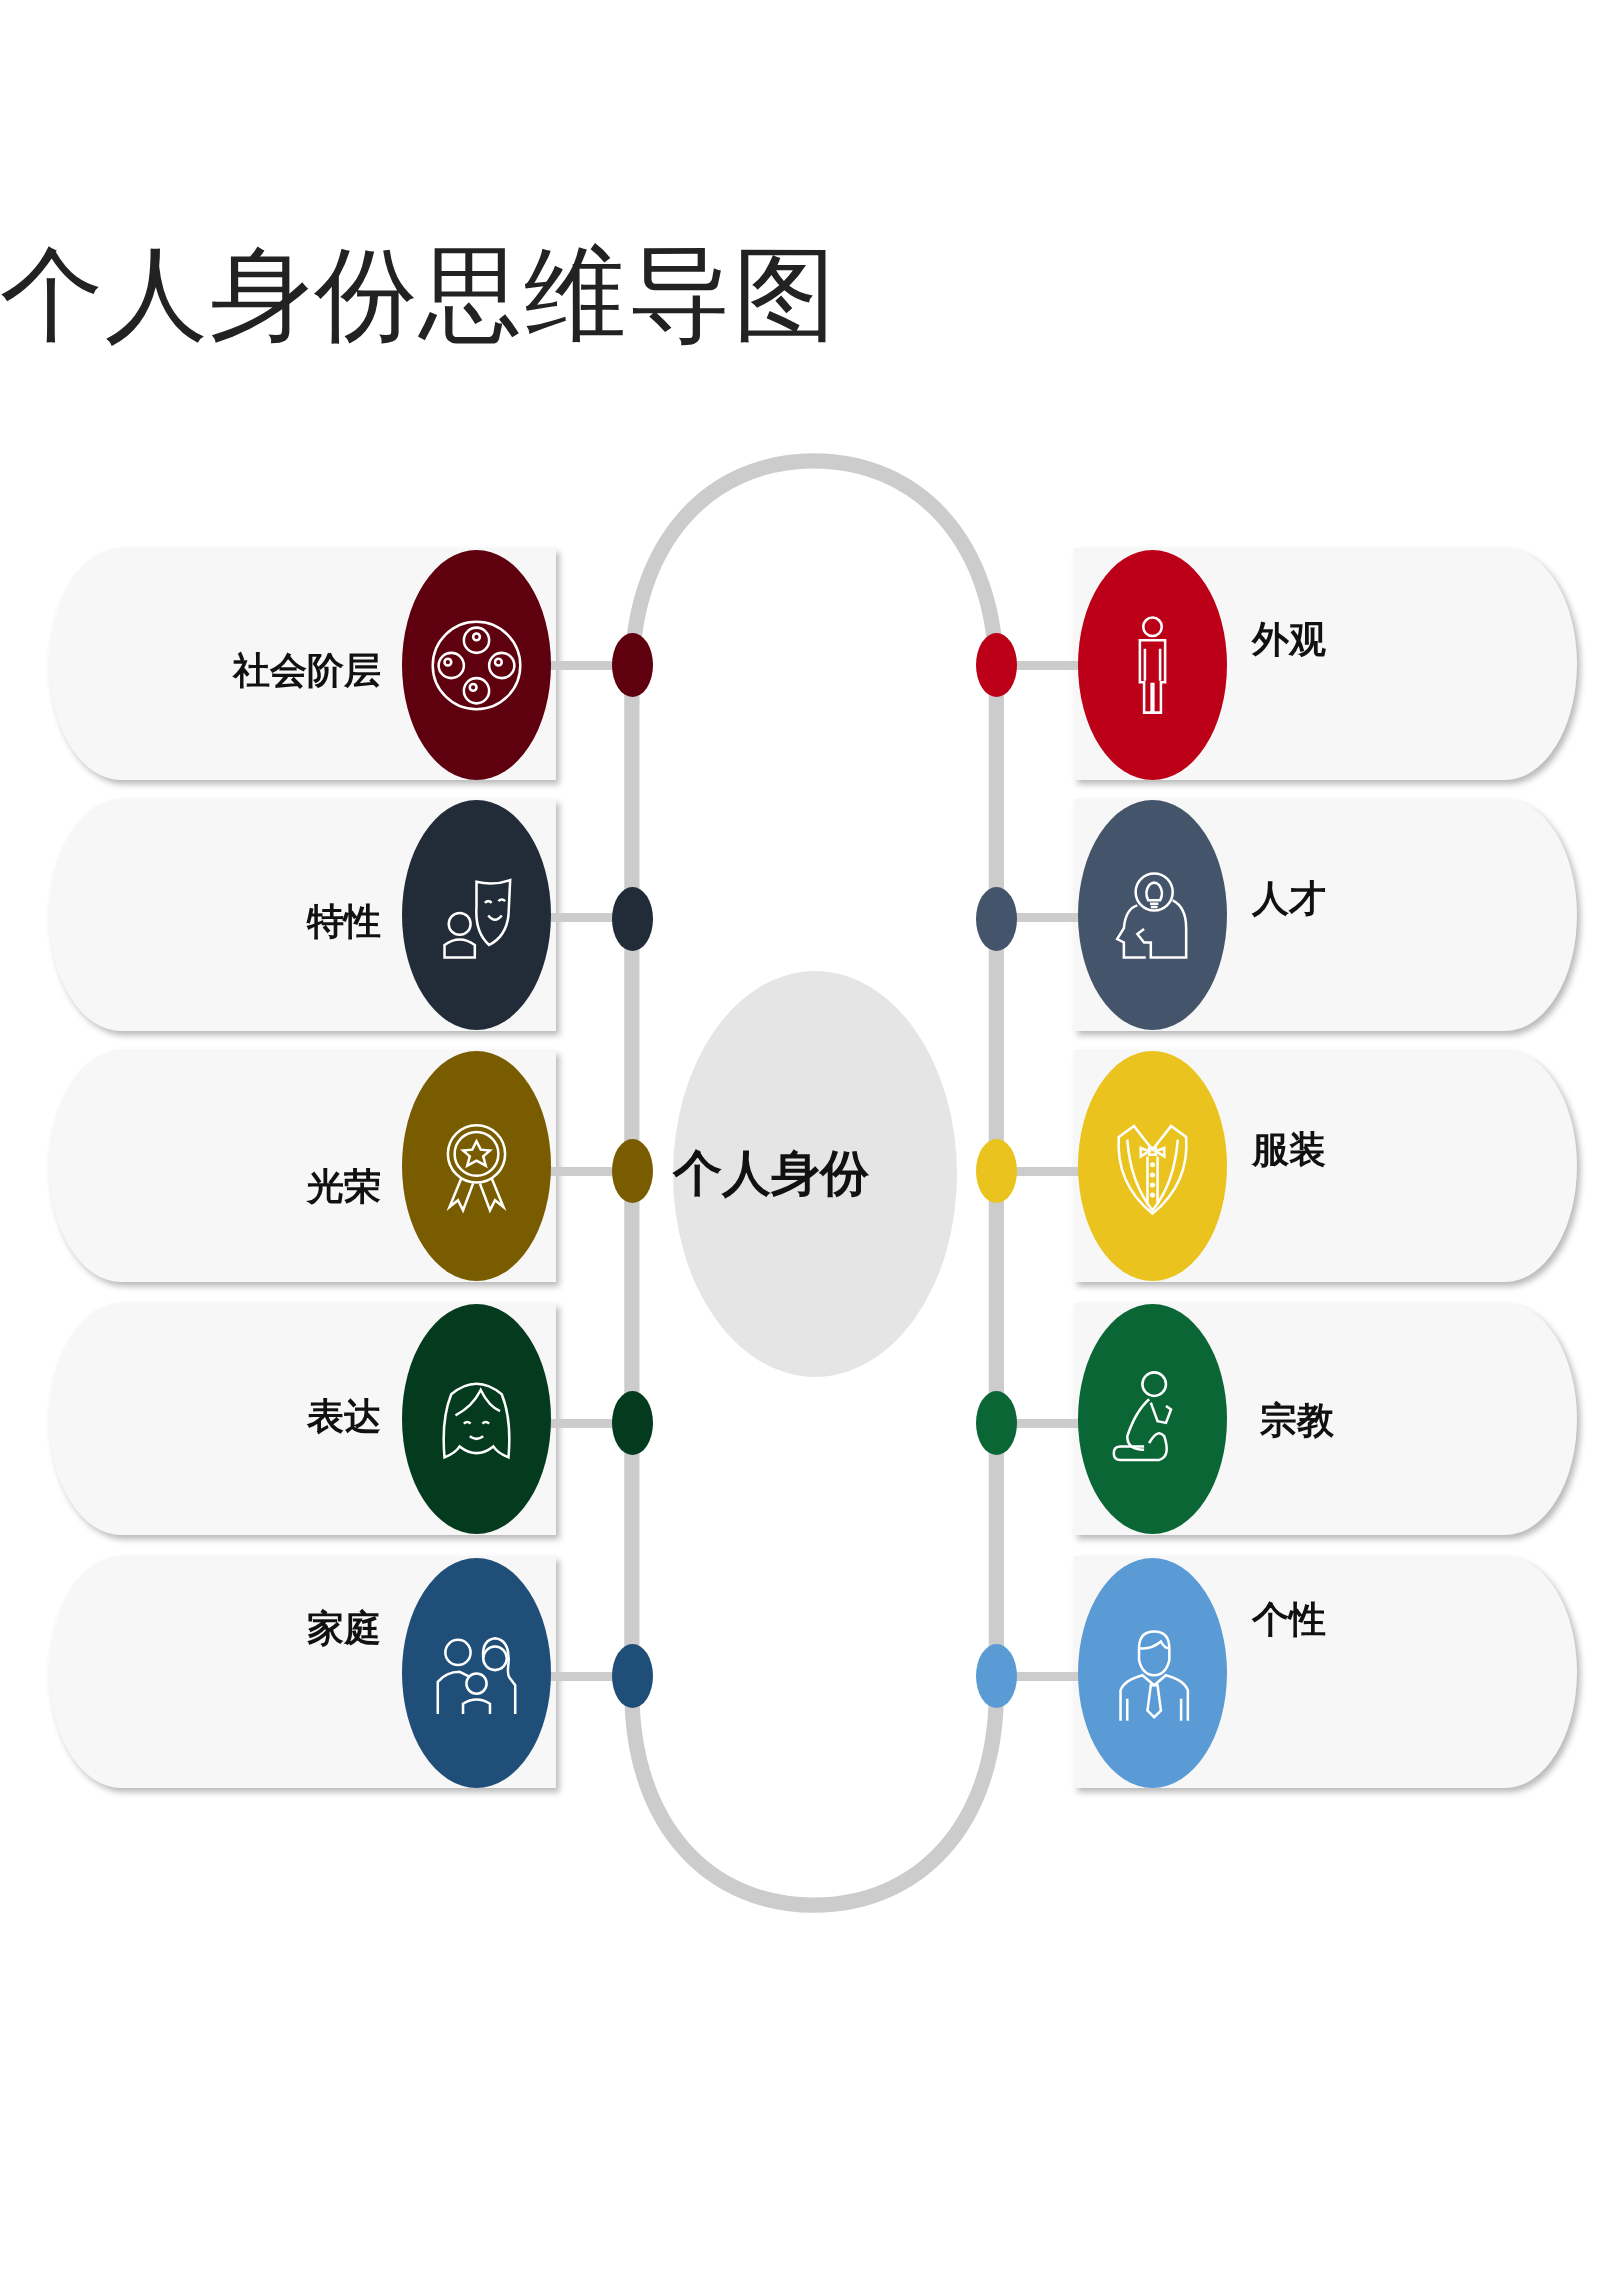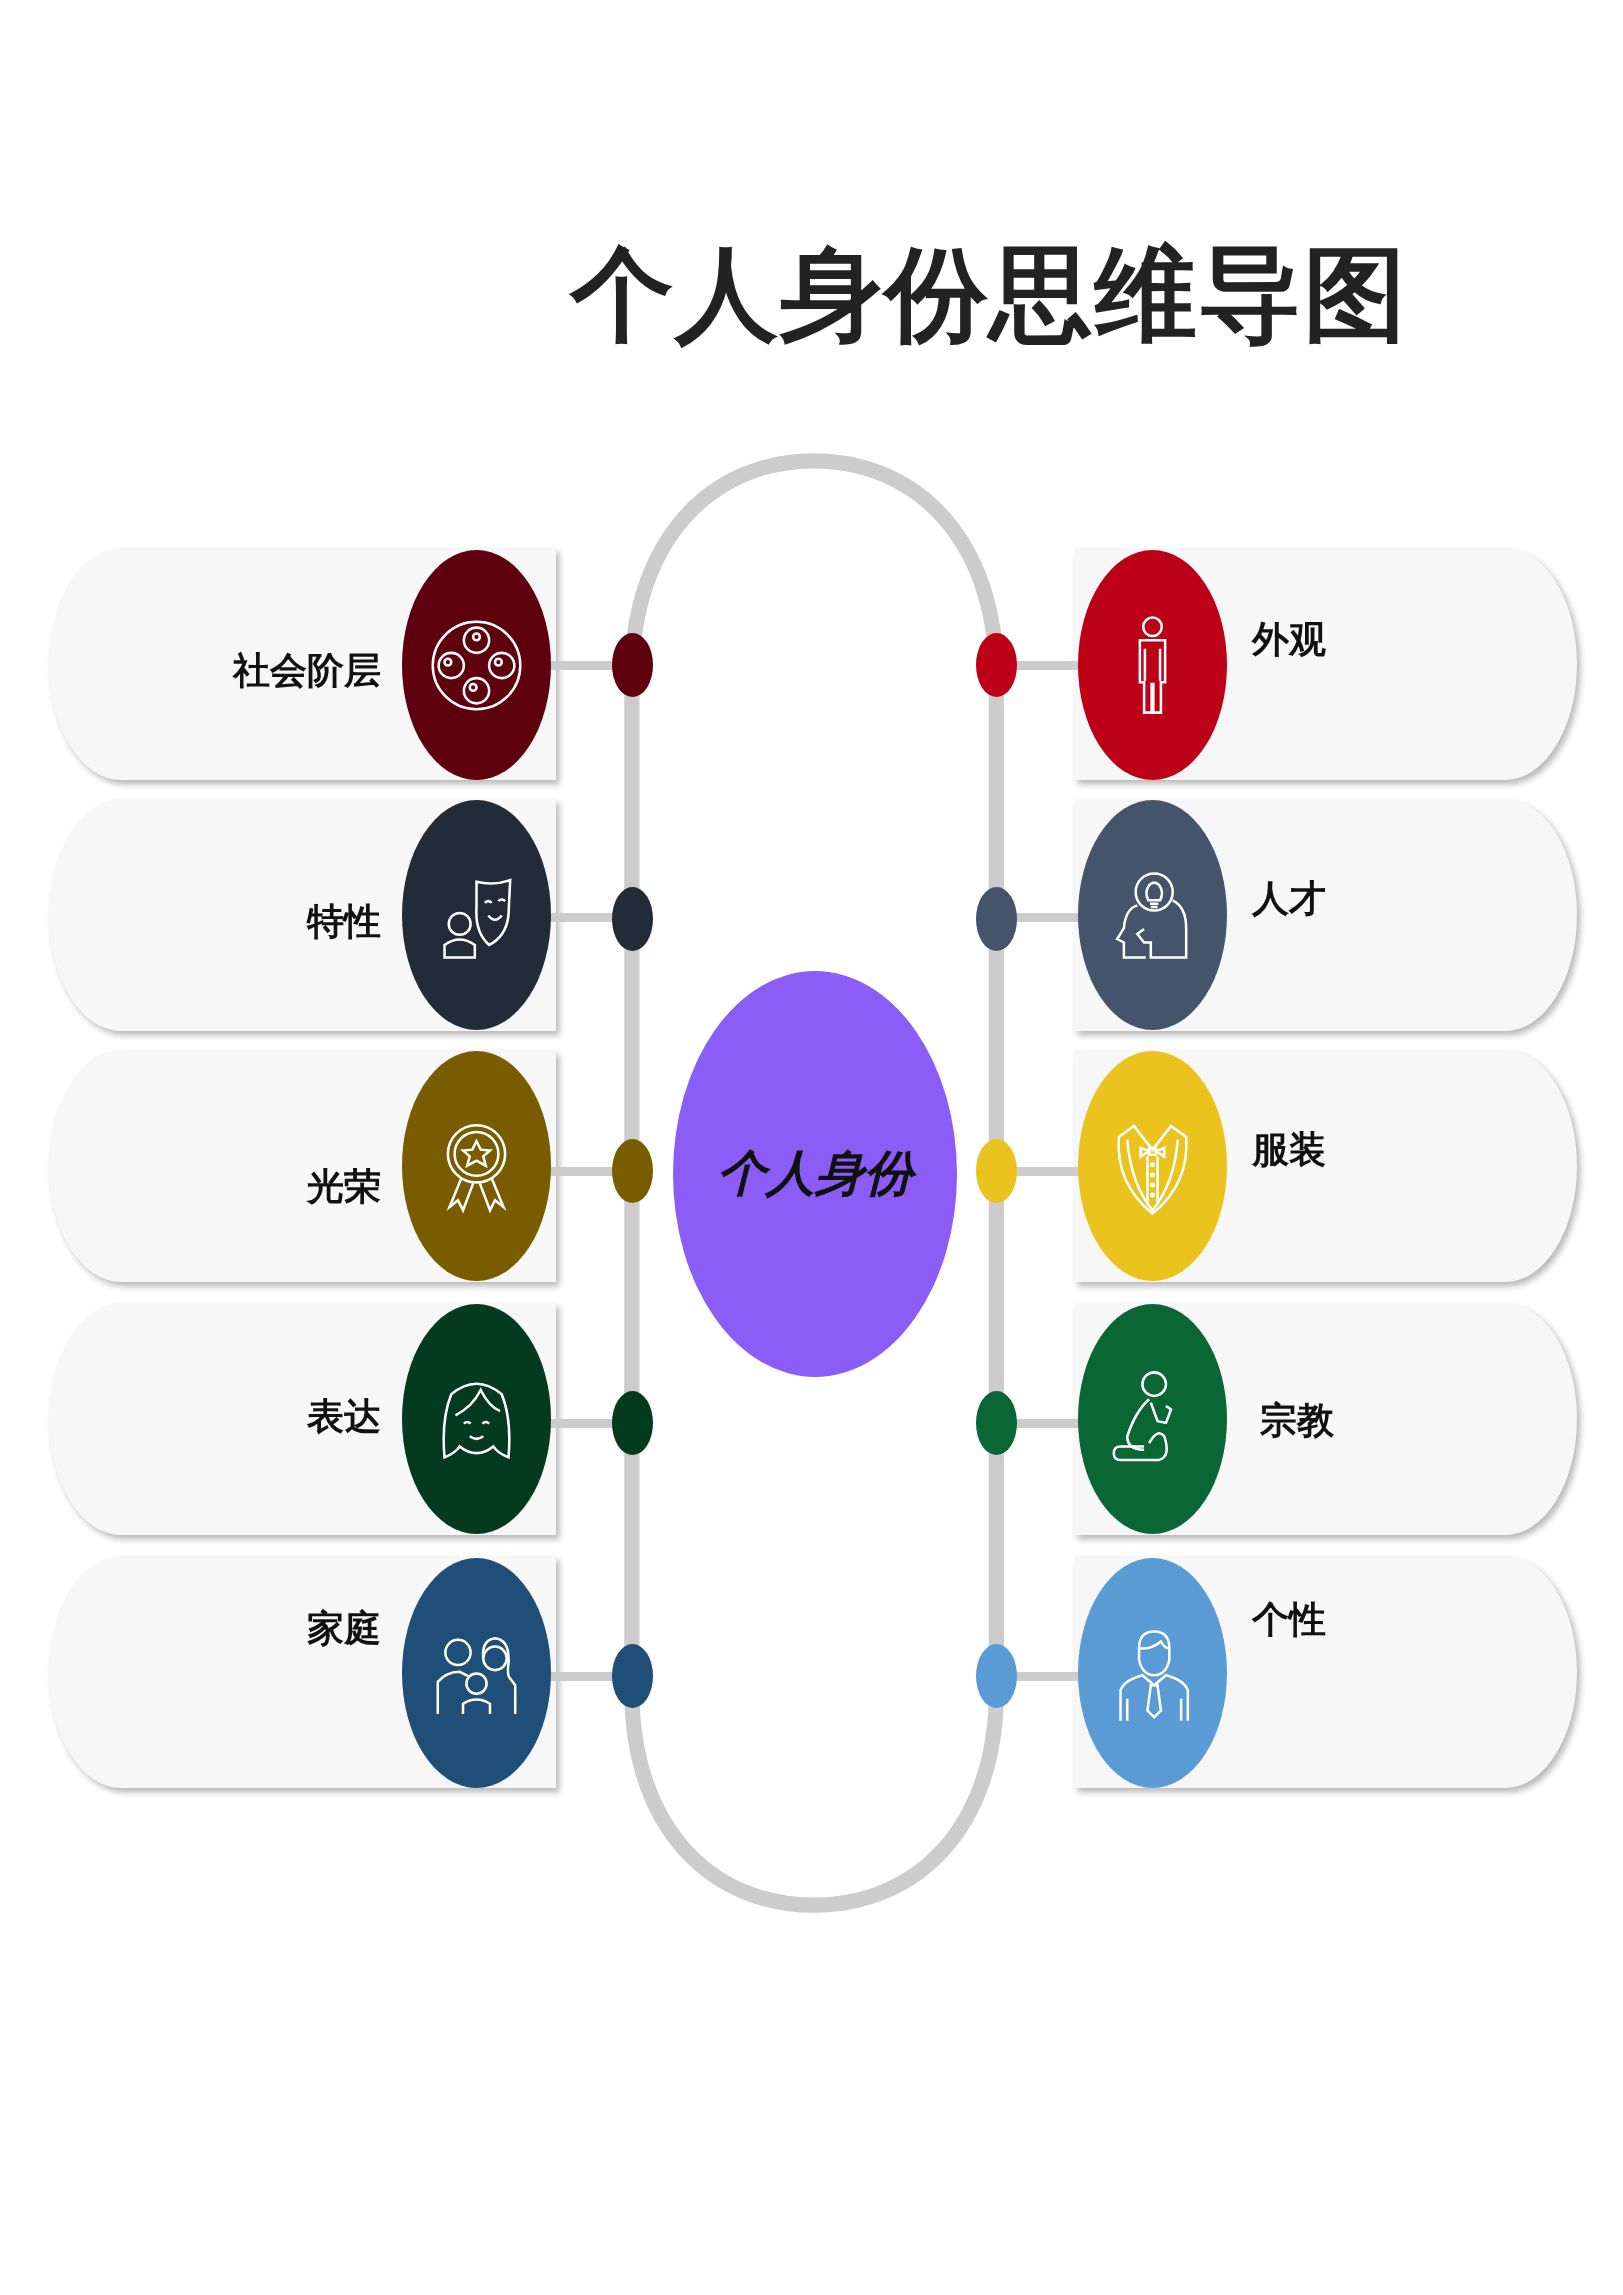--- a/index.html
+++ b/index.html
@@ -1,29 +1,29 @@
 <!DOCTYPE html>
 <html style="font-size:13.5px"><head>
 <meta charset="utf-8">
 <style>
   html,body{margin:0;padding:0;background:#ffffff;}
   body{width:1624px;height:2295px;position:relative;overflow:hidden;font-family:"DejaVu Sans","Liberation Sans",sans-serif;}
-  .title{position:absolute;left:0;width:1408px;top:227px;text-align:right;font-size:103px;font-weight:bold;color:#222222;letter-spacing:1.7px;line-height:135px;}
+  .title{position:absolute;left:0;width:1408px;top:227px;text-align:left;font-size:103px;font-weight:normal;color:#222222;letter-spacing:1.7px;line-height:135px;}
   .track{position:absolute;left:0;top:0;width:1624px;height:2295px;}
   .pill{position:absolute;height:232px;background:#f7f7f7;box-shadow:3.4px 4.2px 6px rgba(0,0,0,0.28);}
   .pill.left{left:49px;width:507px;border-radius:72px 0 0 72px / 116px 0 0 116px;}
   .pill.right{left:1074px;width:503px;border-radius:0 72px 72px 0 / 0 116px 116px 0;}
   .circle{position:absolute;width:149px;height:230px;border-radius:50%;display:flex;align-items:center;justify-content:center;}
   .circle svg{width:101px;height:101px;}
   .label{position:absolute;font-size:37px;font-weight:bold;color:#111111;line-height:42px;white-space:nowrap;}
   .label.left{right:1243px;text-align:left;}
   .label.right{left:1252px;}
   .node{position:absolute;width:41px;height:64px;border-radius:50%;}
   .connector{position:absolute;height:8.5px;background:#cccccc;}
-  .center{position:absolute;left:673px;top:971px;width:284px;height:406px;border-radius:50%;background:#8b5cf6;display:flex;align-items:center;justify-content:center;font-style:italic;}
+  .center{position:absolute;left:673px;top:971px;width:284px;height:406px;border-radius:50%;background:#e5e5e5;display:flex;align-items:center;justify-content:flex-start;}
   .center span{font-size:49px;font-weight:bold;color:#111111;}
 </style>
 </head>
 <body>
 
 <div class="title">个人身份思维导图</div>
 
 <svg class="track" viewBox="0 0 1920 2714">
   <path d="M747 800 C747 640 840 545 962 545 C1085 545 1178 640 1178 800 L1178 2000 C1178 2160 1085 2253 962 2253 C840 2253 747 2160 747 2000 Z" fill="none" stroke="#cccccc" stroke-width="18"></path>
 </svg>

